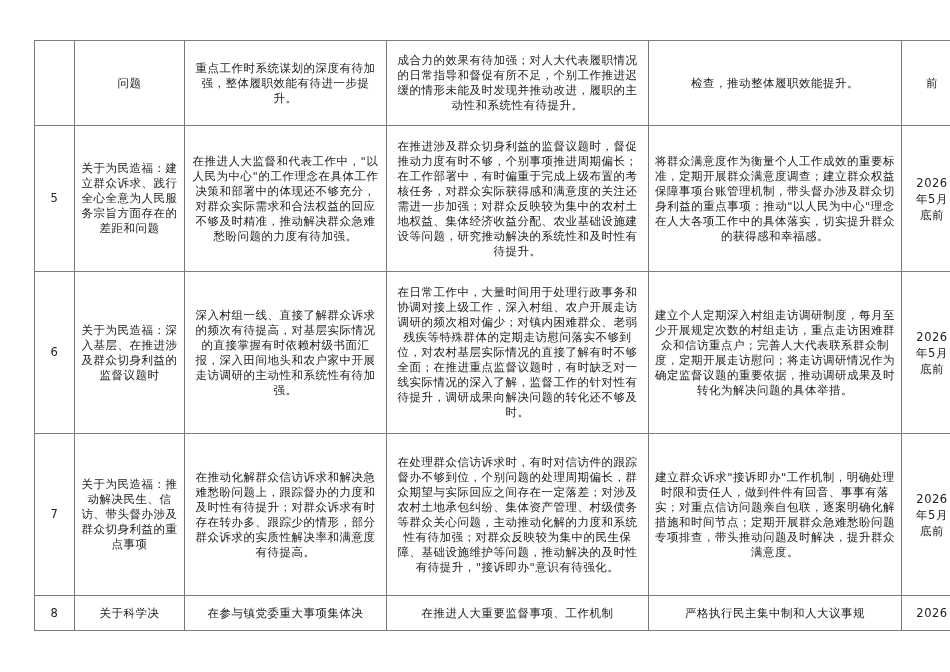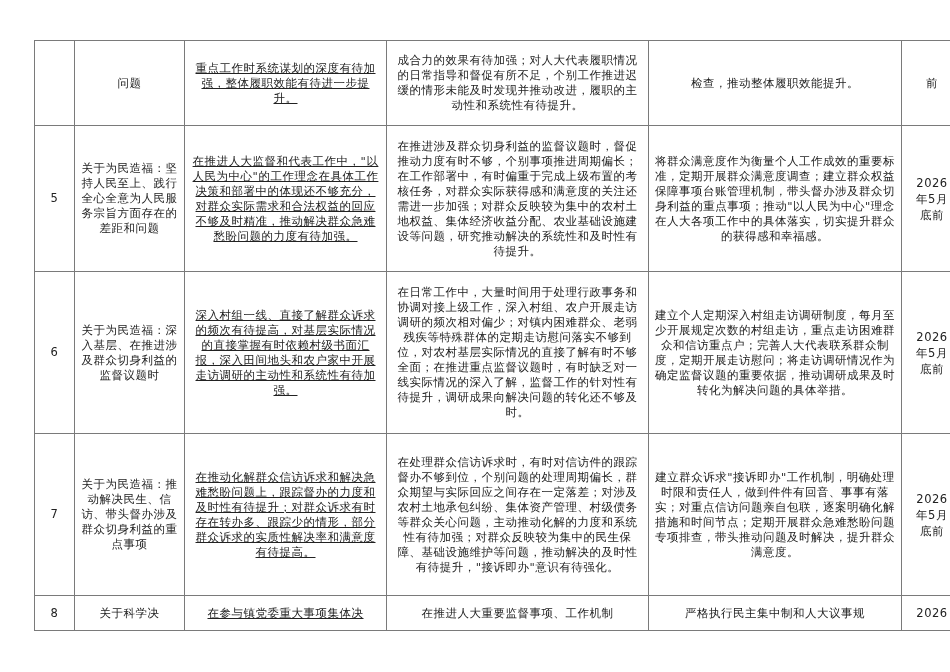--- a/index.html
+++ b/index.html
@@ -34,21 +34,21 @@
     text-align: center;
     vertical-align: middle;
     font-size: 11.5px;
     line-height: 15px;
     padding: 0 6px;
     letter-spacing: 0.5px;
     word-break: break-all;
   }
   td.c-no { width: 27px; padding: 0; font-family: "DejaVu Sans", "Liberation Sans", sans-serif; font-size: 12px; }
   td.c-item { width: 97px; padding: 0 5px; }
-  td.c-prob { width: 189px; text-decoration: underline; }
+  td.c-prob { width: 189px; }
   td.c-cause { width: 249px; margin-top: 32px; }
   td.c-measure { width: 240px; }
   td.c-deadline { width: 48px; padding: 0 4px; font-family: "DejaVu Sans", "Liberation Sans", sans-serif; }
   tr.r-top { height: 85px; }
   tr.r5 { height: 146px; }
   tr.r6 { height: 162px; }
   tr.r7 { height: 162px; }
   tr.r8 { height: 35px; }
   .dl {
     display: inline-block;
@@ -66,21 +66,21 @@
         <td class="c-no"></td>
         <td class="c-item">问题</td>
         <td class="c-prob">重点工作时系统谋划的深度有待加强，整体履职效能有待进一步提升。</td>
         <td class="c-cause">成合力的效果有待加强；对人大代表履职情况的日常指导和督促有所不足，个别工作推进迟缓的情形未能及时发现并推动改进，履职的主动性和系统性有待提升。</td>
         <td class="c-measure">检查，推动整体履职效能提升。</td>
         <td class="c-deadline">前</td>
 
       </tr>
       <tr class="r5">
         <td class="c-no">5</td>
-        <td class="c-item">关于为民造福：坚持人民至上、践行全心全意为人民服务宗旨方面存在的差距和问题</td>
+        <td class="c-item">关于为民造福：建立群众诉求、践行全心全意为人民服务宗旨方面存在的差距和问题</td>
         <td class="c-prob">在推进人大监督和代表工作中，"以人民为中心"的工作理念在具体工作决策和部署中的体现还不够充分，对群众实际需求和合法权益的回应不够及时精准，推动解决群众急难愁盼问题的力度有待加强。</td>
         <td class="c-cause">在推进涉及群众切身利益的监督议题时，督促推动力度有时不够，个别事项推进周期偏长；在工作部署中，有时偏重于完成上级布置的考核任务，对群众实际获得感和满意度的关注还需进一步加强；对群众反映较为集中的农村土地权益、集体经济收益分配、农业基础设施建设等问题，研究推动解决的系统性和及时性有待提升。</td>
         <td class="c-measure">将群众满意度作为衡量个人工作成效的重要标准，定期开展群众满意度调查；建立群众权益保障事项台账管理机制，带头督办涉及群众切身利益的重点事项；推动"以人民为中心"理念在人大各项工作中的具体落实，切实提升群众的获得感和幸福感。</td>
         <td class="c-deadline"><span class="dl">2026年5月底前</span></td>
 
       </tr>
       <tr class="r6">
         <td class="c-no">6</td>
         <td class="c-item">关于为民造福：深入基层、在推进涉及群众切身利益的监督议题时</td>
         <td class="c-prob">深入村组一线、直接了解群众诉求的频次有待提高，对基层实际情况的直接掌握有时依赖村级书面汇报，深入田间地头和农户家中开展走访调研的主动性和系统性有待加强。</td>

